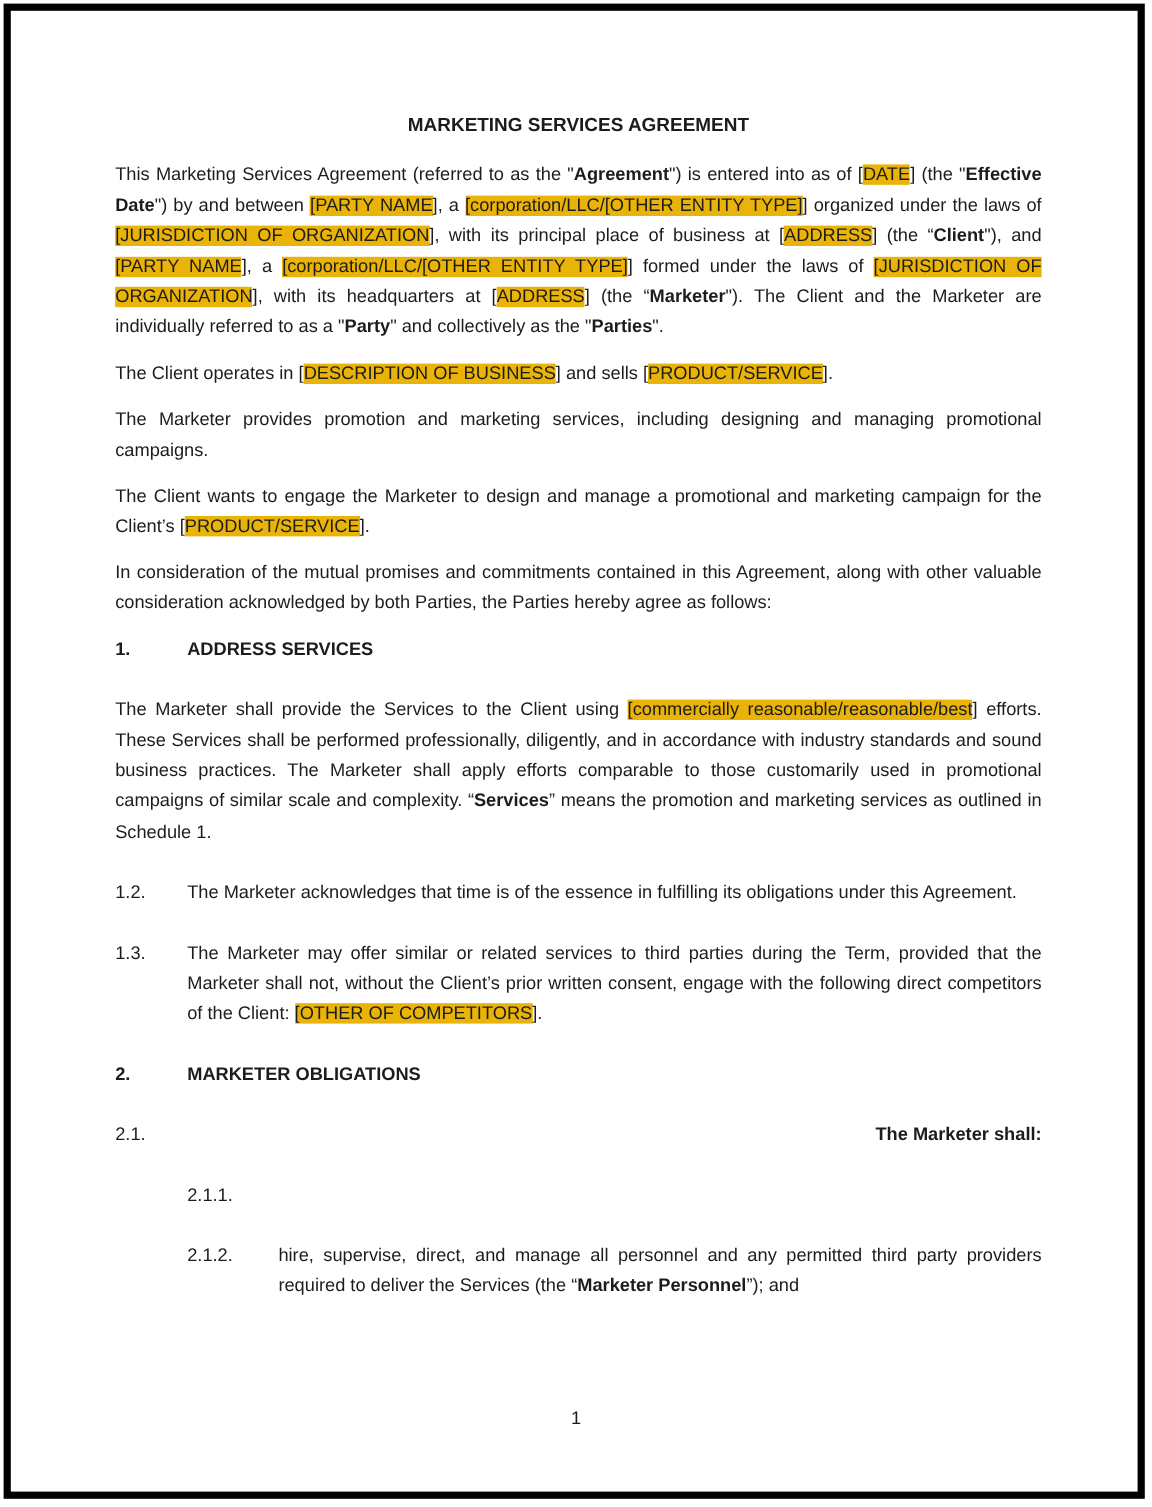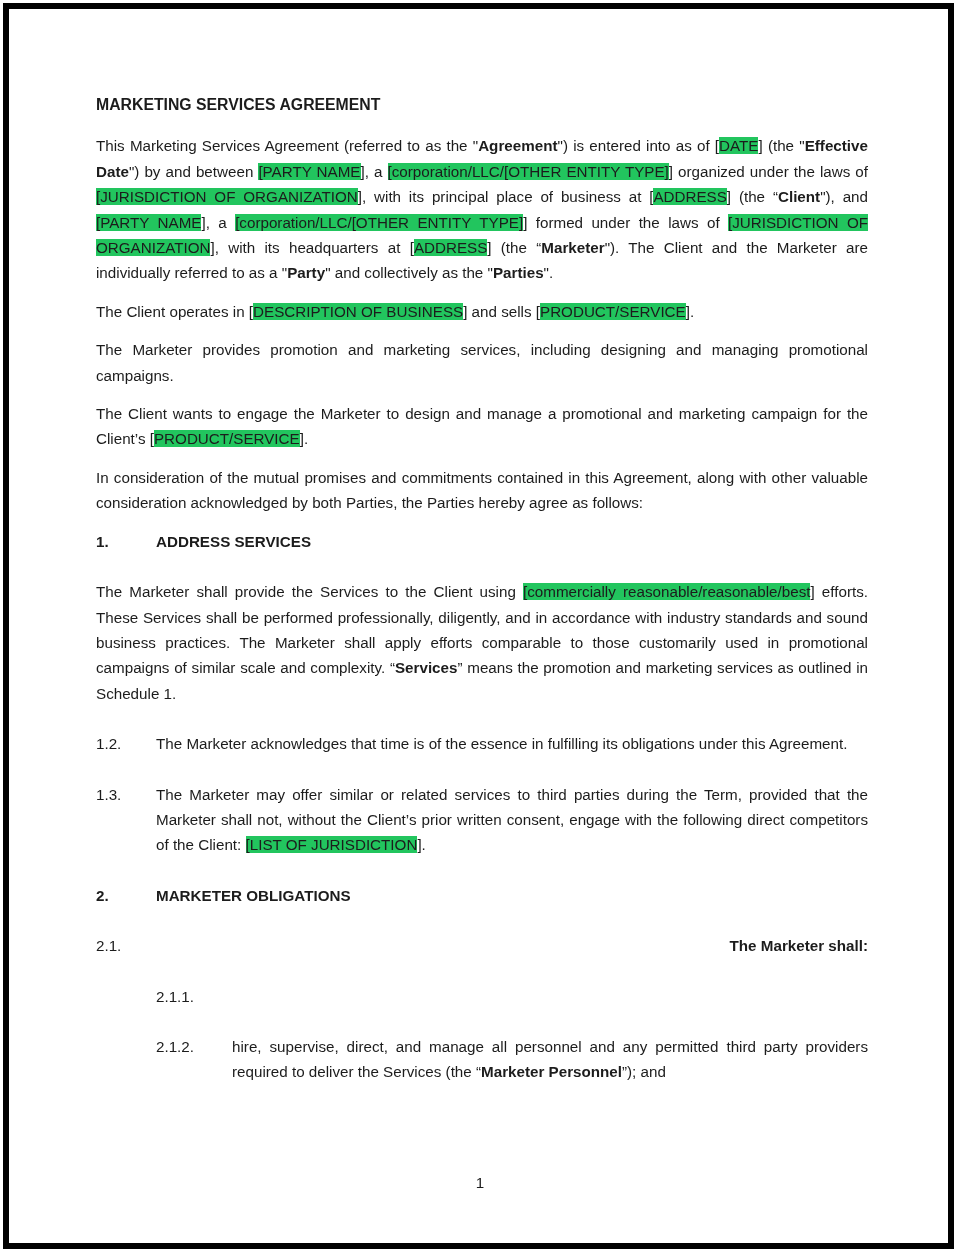--- a/index.html
+++ b/index.html
@@ -18,42 +18,42 @@
     pointer-events: none;
   }
   .content {
     position: absolute;
     left: 96px; top: 92px;
     width: 772px;
     font-size: 15.2px;
     line-height: 25.4px;
   }
   .doc-title {
-    text-align: left;
+    text-align: center;
     font-weight: bold;
     font-size: 15.8px;
     margin-bottom: 16px;
   }
   .para {
     text-align: justify;
     margin-bottom: 13px;
   }
   .item {
     display: flex;
     margin-bottom: 25px;
   }
   .item.level1 { margin-left: 0; }
   .item.level1 > .num { flex: 0 0 60px; }
   .item.level2 { margin-left: 60px; }
   .item.level2 > .num { flex: 0 0 76px; }
   .item > .body { flex: 1 1 auto; text-align: justify; }
   .item.heading { font-weight: bold; }
   .item.heading > .body { text-align: left; }
   .item.short > .body { text-align: right; font-weight: bold; }
-  .hl { background: #22c55e; }
+  .hl { background: #eab308; }
   .b { font-weight: bold; }
   .page-number {
     position: absolute;
     left: 0; right: 0;
     top: 1170px;
     text-align: center;
     font-size: 15.2px;
     line-height: 25.4px;
   }
 </style>
@@ -75,21 +75,21 @@
     </div>
     <div class="item level1">
       <span class="body"><span>The Marketer shall provide the Services to the Client using </span><span class="hl">[commercially reasonable/reasonable/best</span><span>] efforts. These Services shall be performed professionally, diligently, and in accordance with industry standards and sound business practices. The Marketer shall apply efforts comparable to those customarily used in promotional campaigns of similar scale and complexity. “</span><span class="b">Services</span><span>” means the promotion and marketing services as outlined in Schedule 1.</span></span>
     </div>
     <div class="item level1">
       <span class="num">1.2.</span>
       <span class="body"><span>The Marketer acknowledges that time is of the essence in fulfilling its obligations under this Agreement.</span></span>
     </div>
     <div class="item level1">
       <span class="num">1.3.</span>
-      <span class="body"><span>The Marketer may offer similar or related services to third parties during the Term, provided that the Marketer shall not, without the Client’s prior written consent, engage with the following direct competitors of the Client: </span><span class="hl">[LIST OF JURISDICTION</span><span>].</span></span>
+      <span class="body"><span>The Marketer may offer similar or related services to third parties during the Term, provided that the Marketer shall not, without the Client’s prior written consent, engage with the following direct competitors of the Client: </span><span class="hl">[OTHER OF COMPETITORS</span><span>].</span></span>
     </div>
     <div class="item level1 heading">
       <span class="num">2.</span>
       <span class="body"><span>MARKETER OBLIGATIONS</span></span>
     </div>
     <div class="item level1 short">
       <span class="num">2.1.</span>
       <span class="body"><span>The Marketer shall:</span></span>
     </div>
     <div class="item level2">

